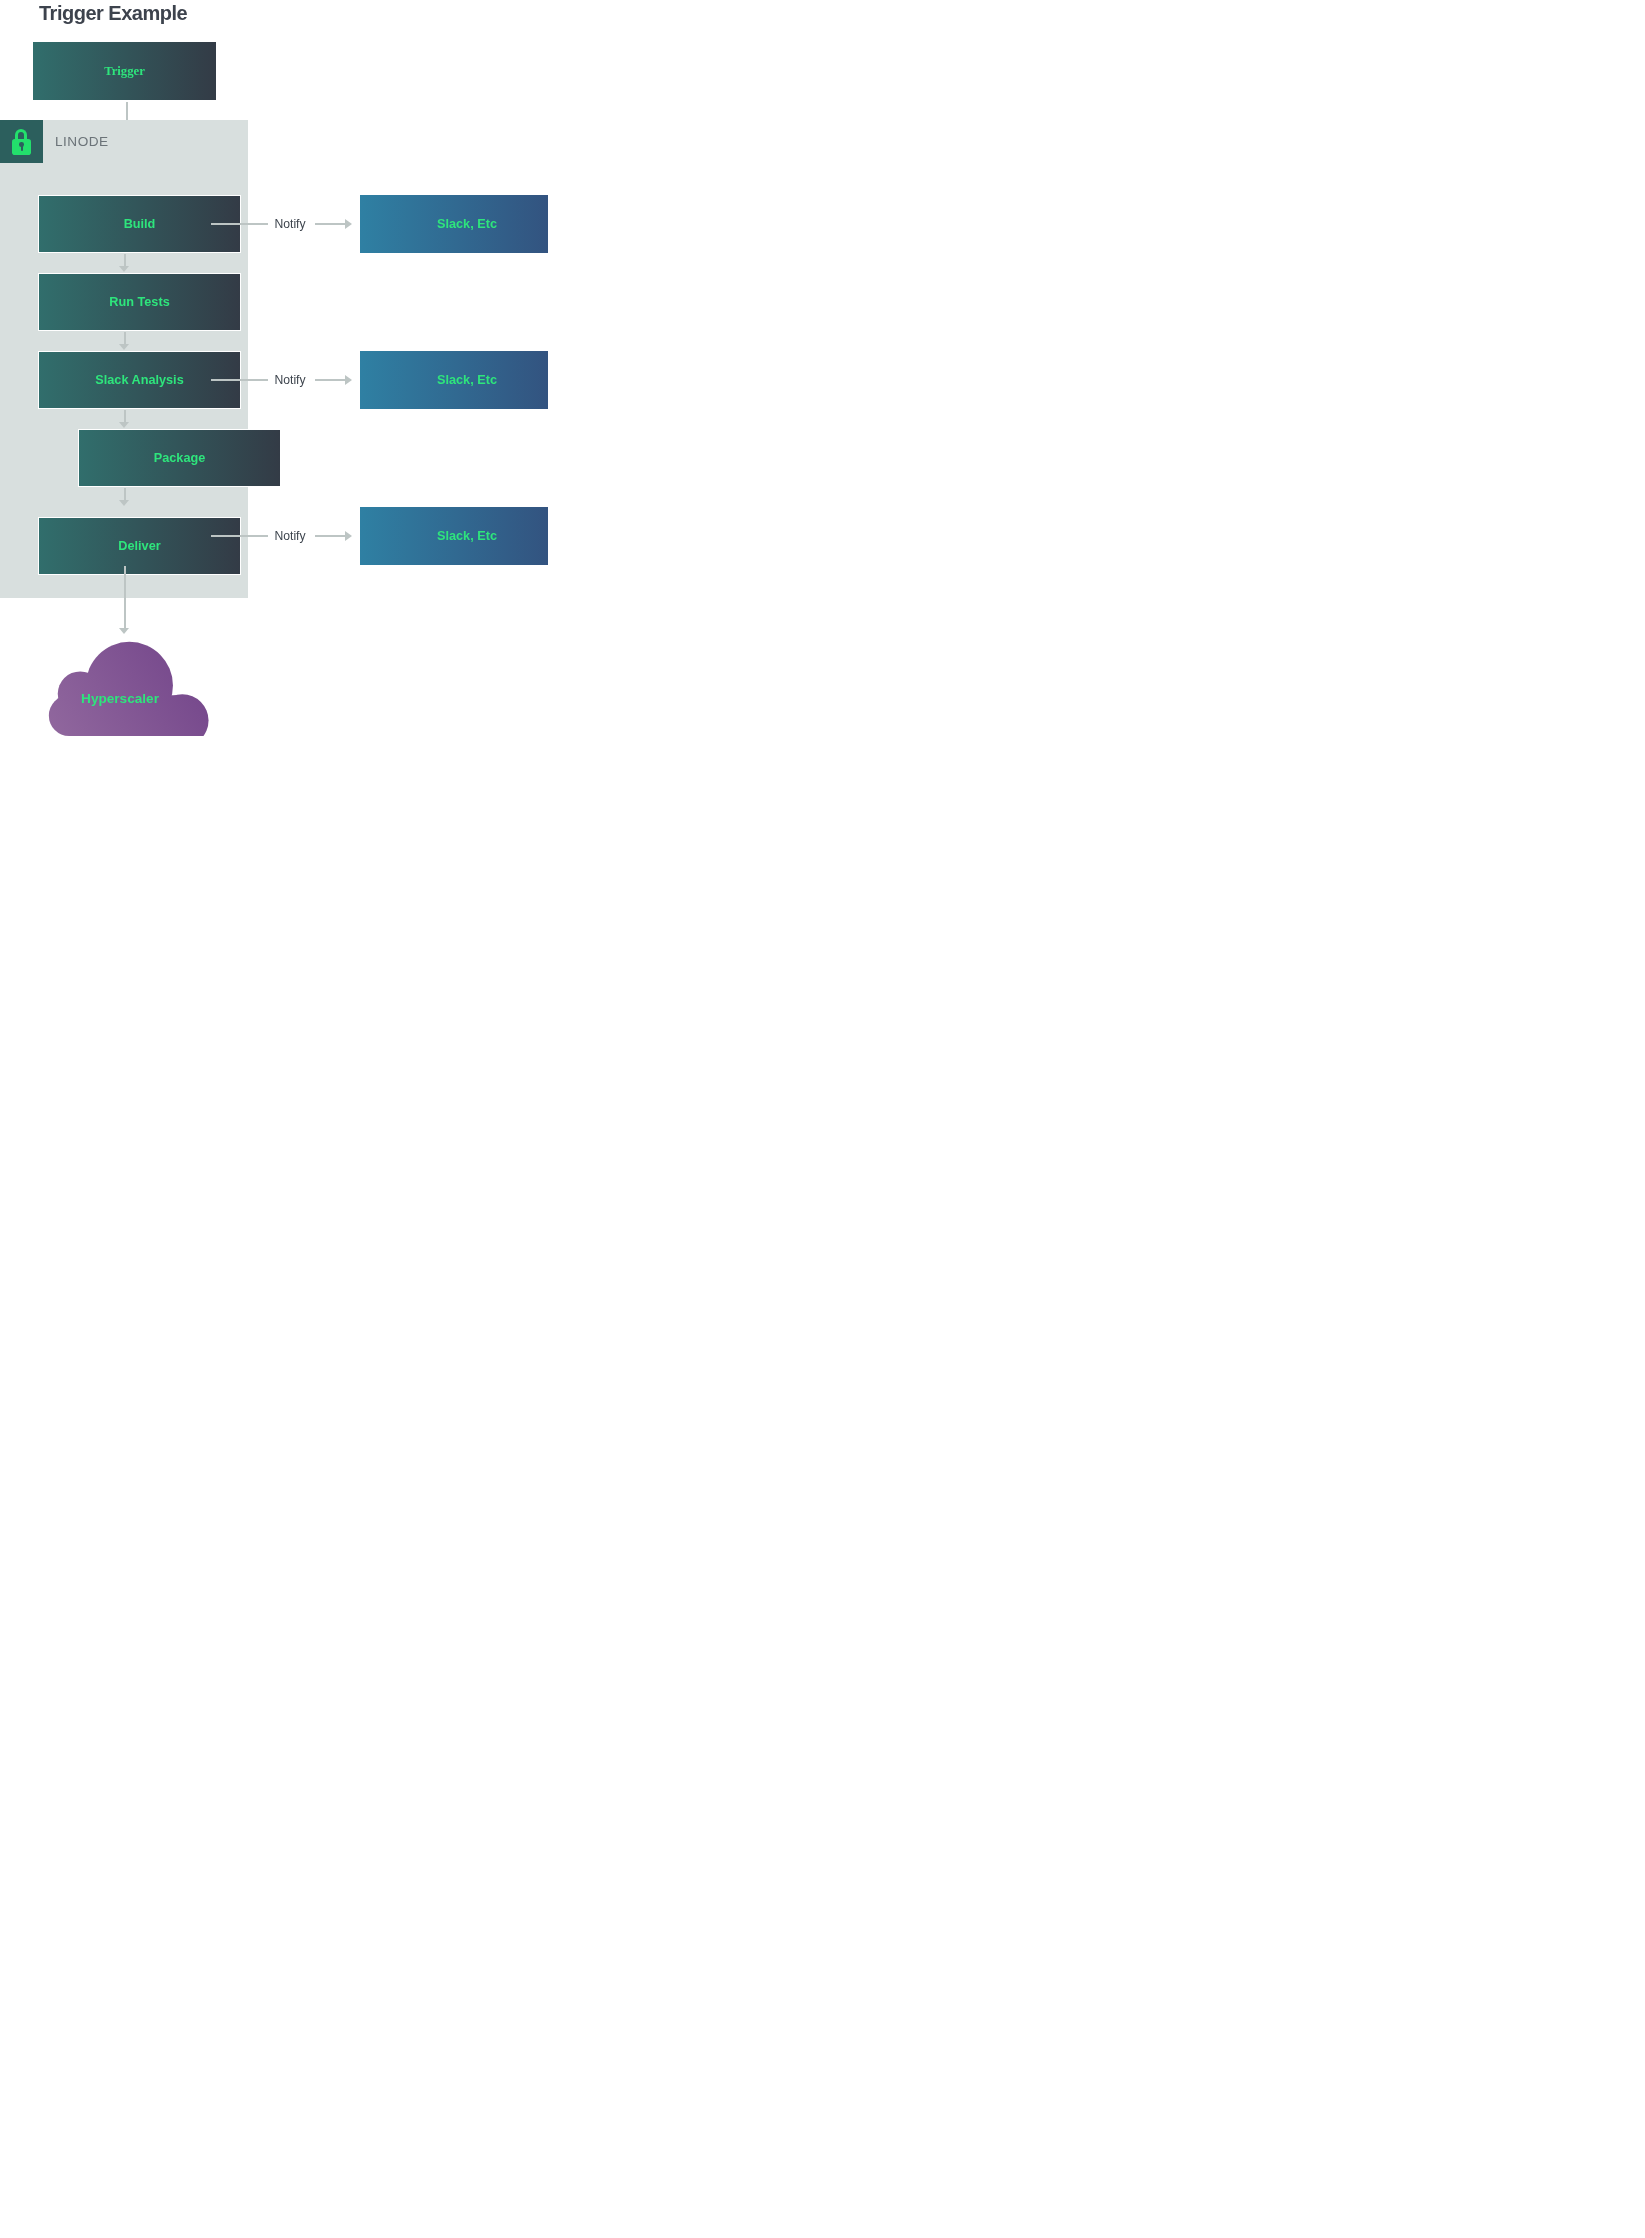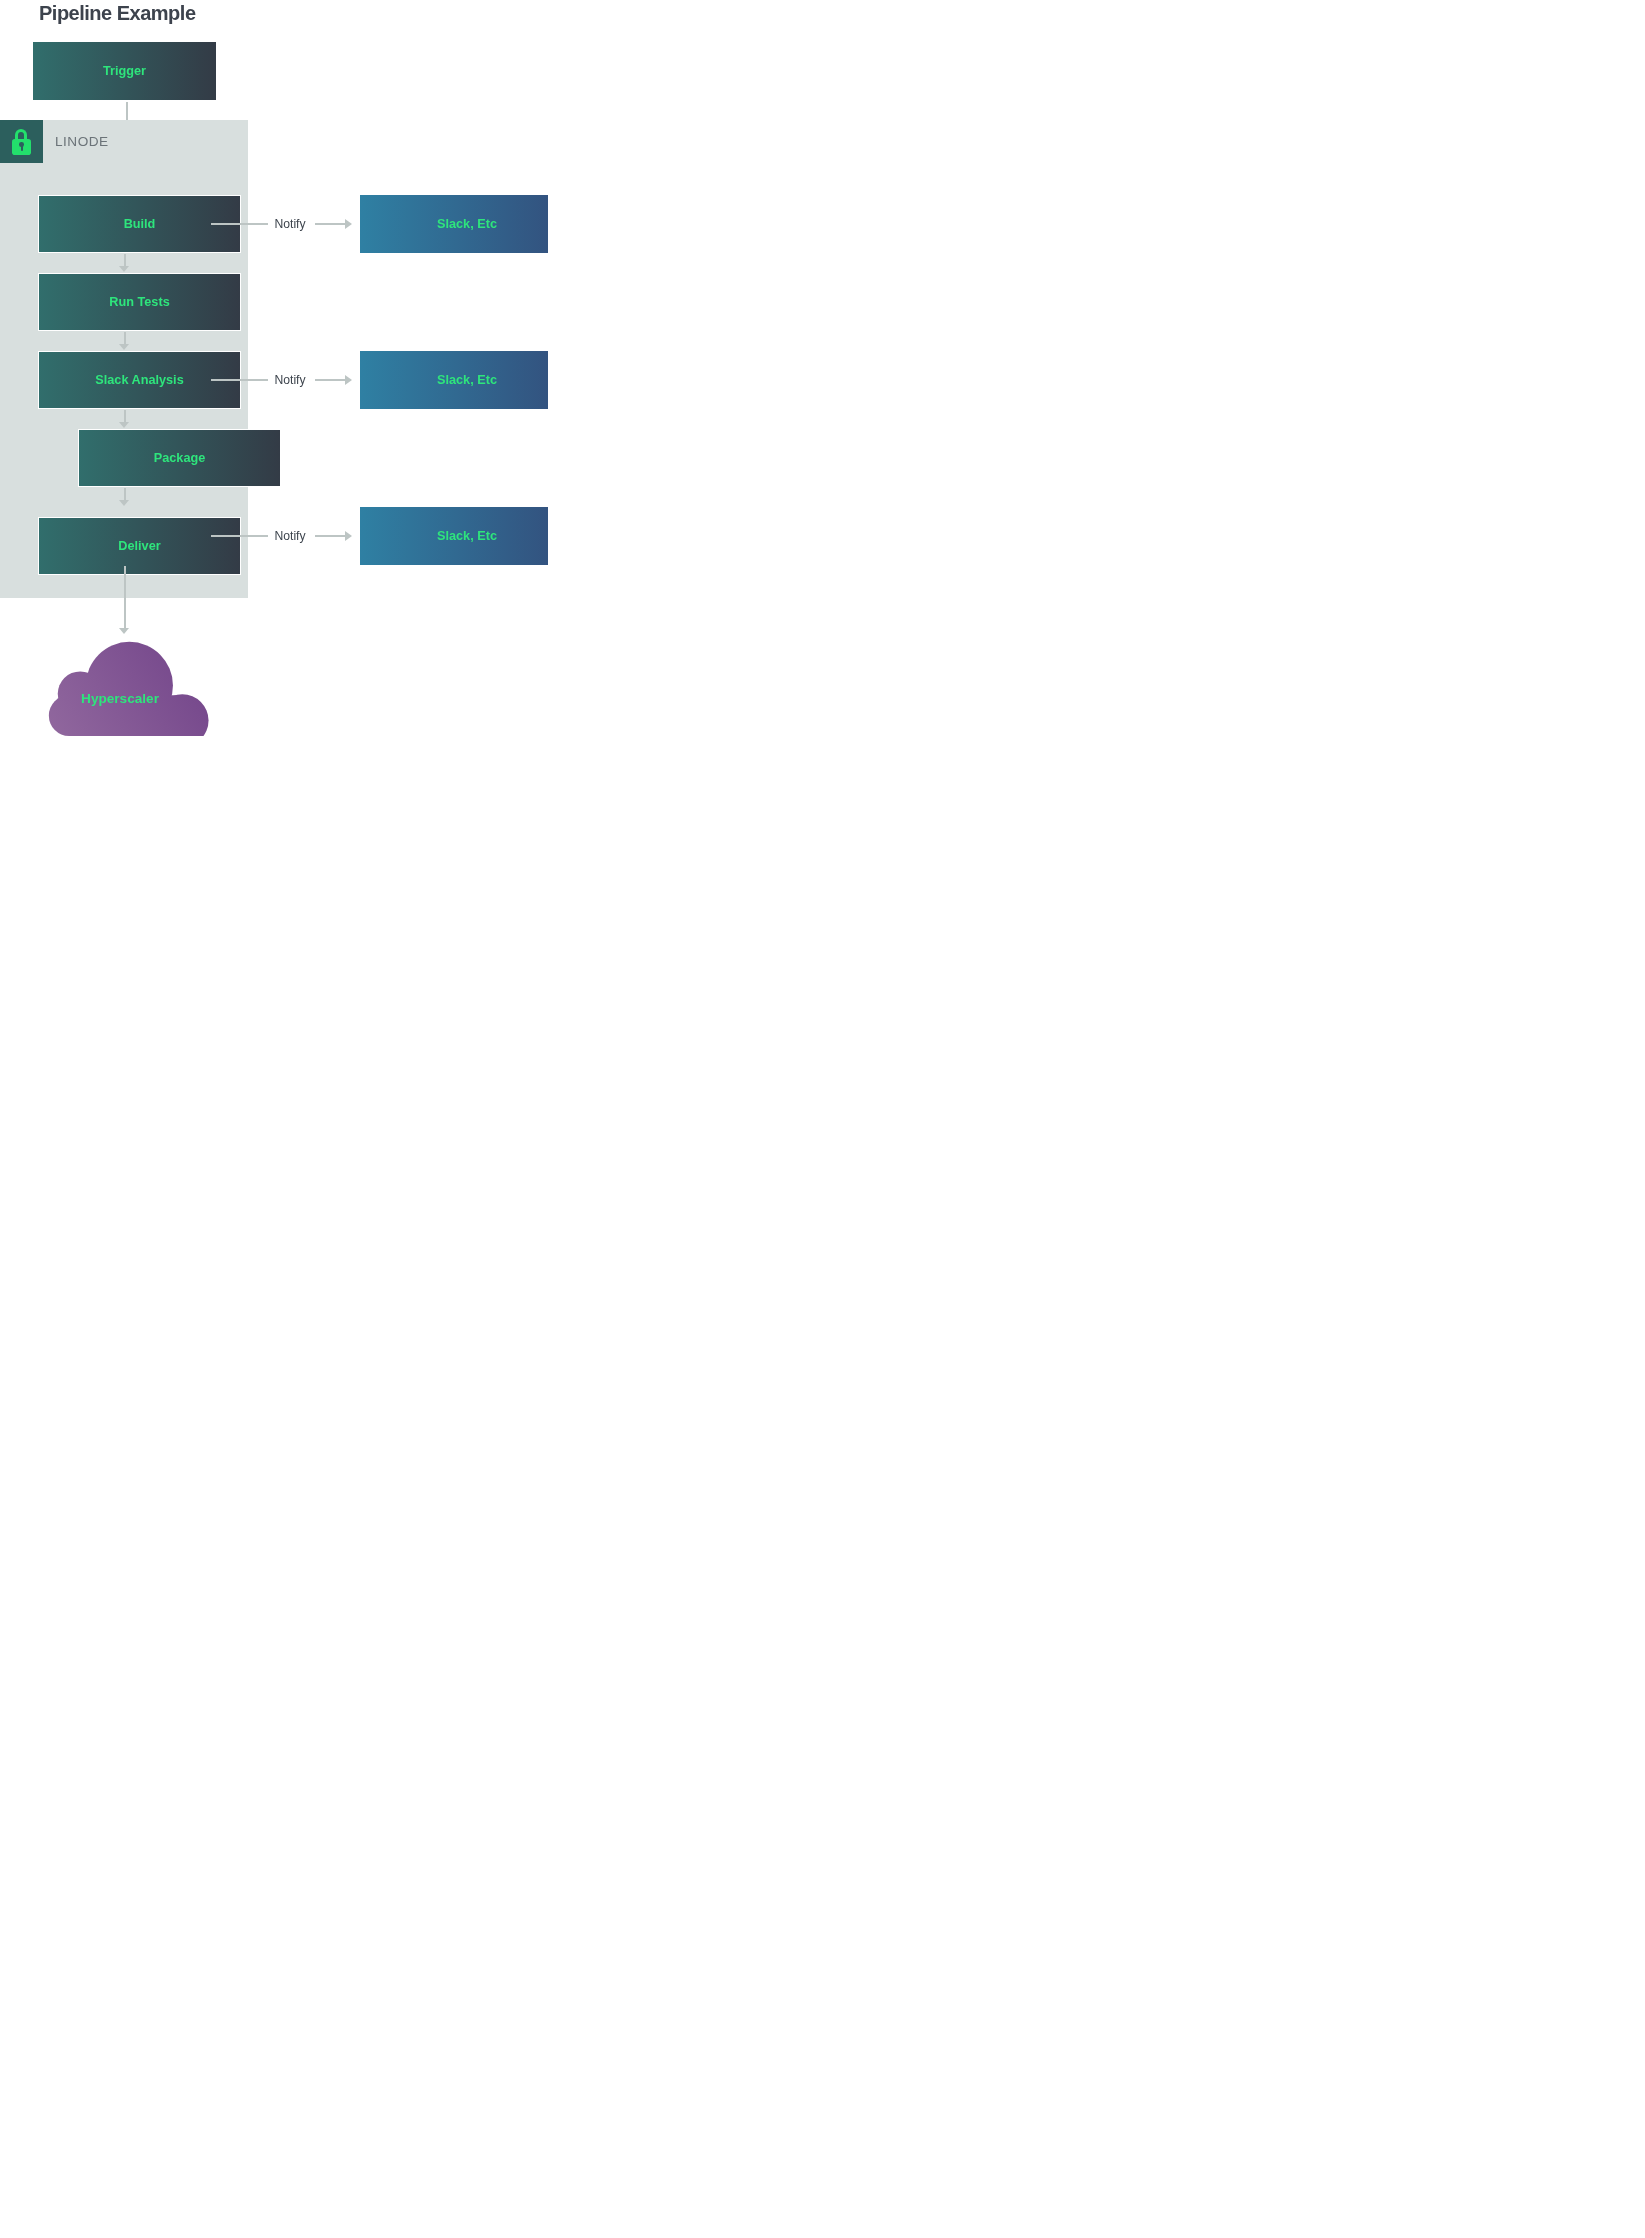--- a/index.html
+++ b/index.html
@@ -56,21 +56,21 @@
     border:1.9px solid #ffffff;
     box-sizing:border-box;
     display:flex;align-items:center;justify-content:center;
   }
   .stage-label,.slack-label{
     color:var(--green,#2ee57c);font-size:12.7px;font-weight:700;
   }
   #trigger-box{
     left:33px;top:42px;width:183px;height:58px;
     background:linear-gradient(90deg,var(--stage_grad_start,#316e6c),var(--stage_grad_end,#333b46));
-    display:flex;align-items:center;justify-content:center;
+    display:flex;align-items:center;justify-content:center;font-family:Liberation Serif, serif;
   }
   
   .slack{
     left:360px;width:182px;height:58px;
     background:linear-gradient(90deg,var(--slack_grad_start,#2f80a3),var(--slack_grad_end,#33517e));
     display:flex;align-items:center;justify-content:center;padding-left:16px;
   }
   
   .v-arrow{width:11.3px;}
   .v-arrow .arrow-line{
@@ -103,21 +103,21 @@
   #cloud-label{
     left:40px;top:691px;width:160px;text-align:center;
     font-size:13.6px;font-weight:700;color:var(--green,#2ee57c);
   }
 </style>
 </head>
 <body>
 
 <div id="page">
 
-  <div id="title" class="abs">Pipeline Example</div>
+  <div id="title" class="abs">Trigger Example</div>
 
   <div id="trigger-box" class="abs">
     <span class="stage-label">Trigger</span>
   </div>
 
   <div class="abs v-arrow" style="left:121px;top:102px;height:65px;">
     <div class="arrow-line" style="height:58px;"></div>
     <div class="arrow-head" style="top:58px;"></div>
   </div>
 

